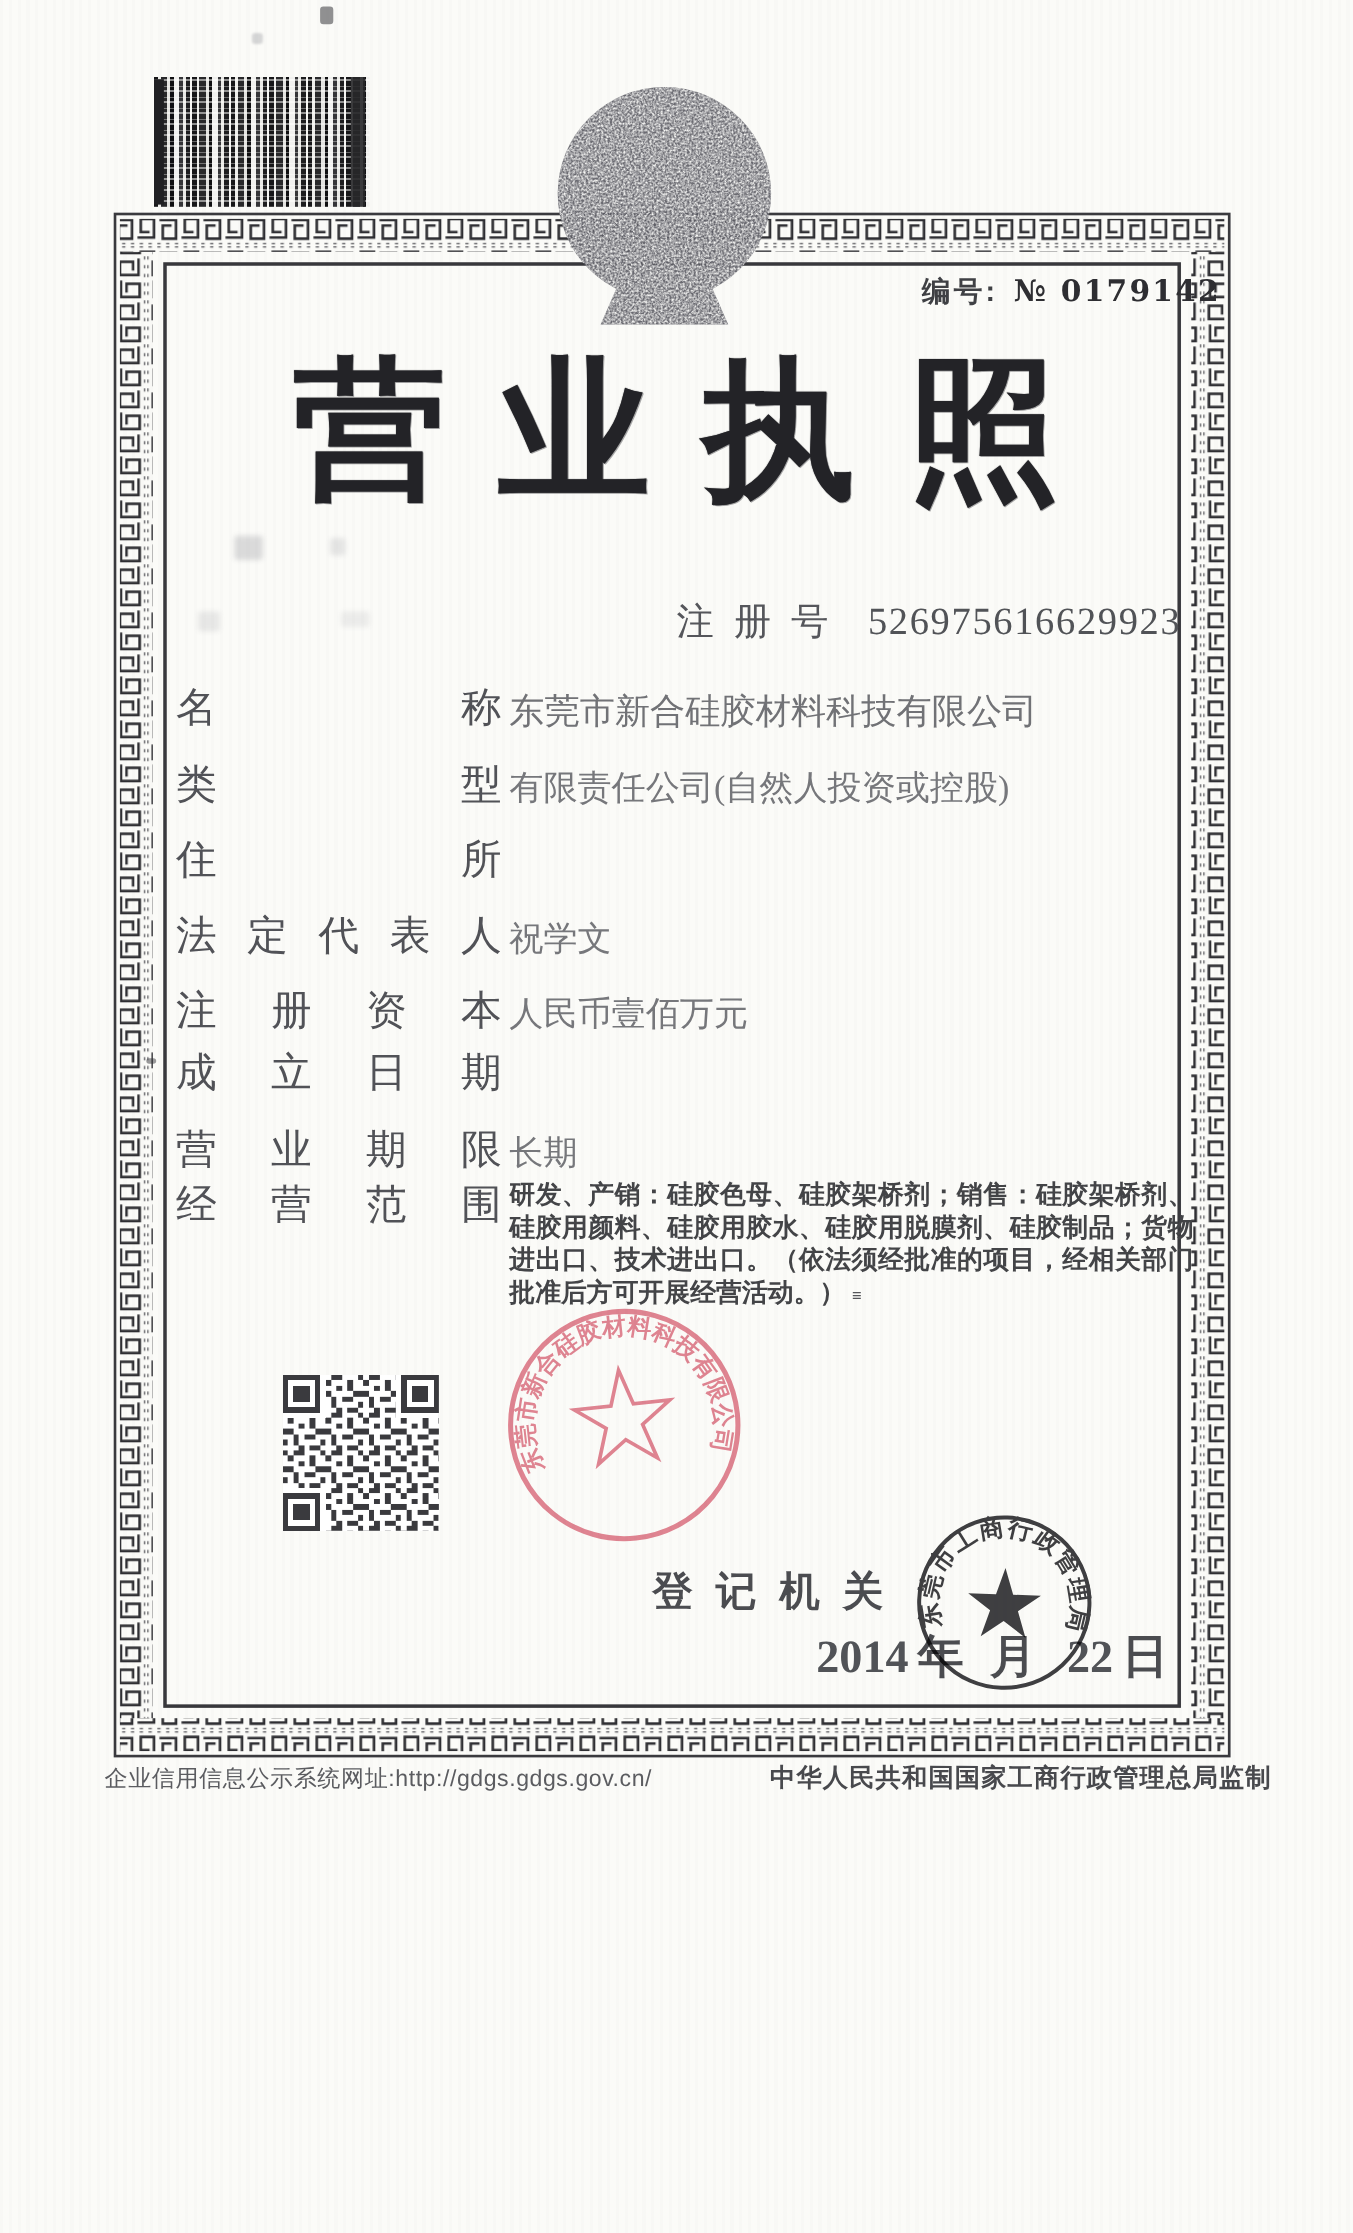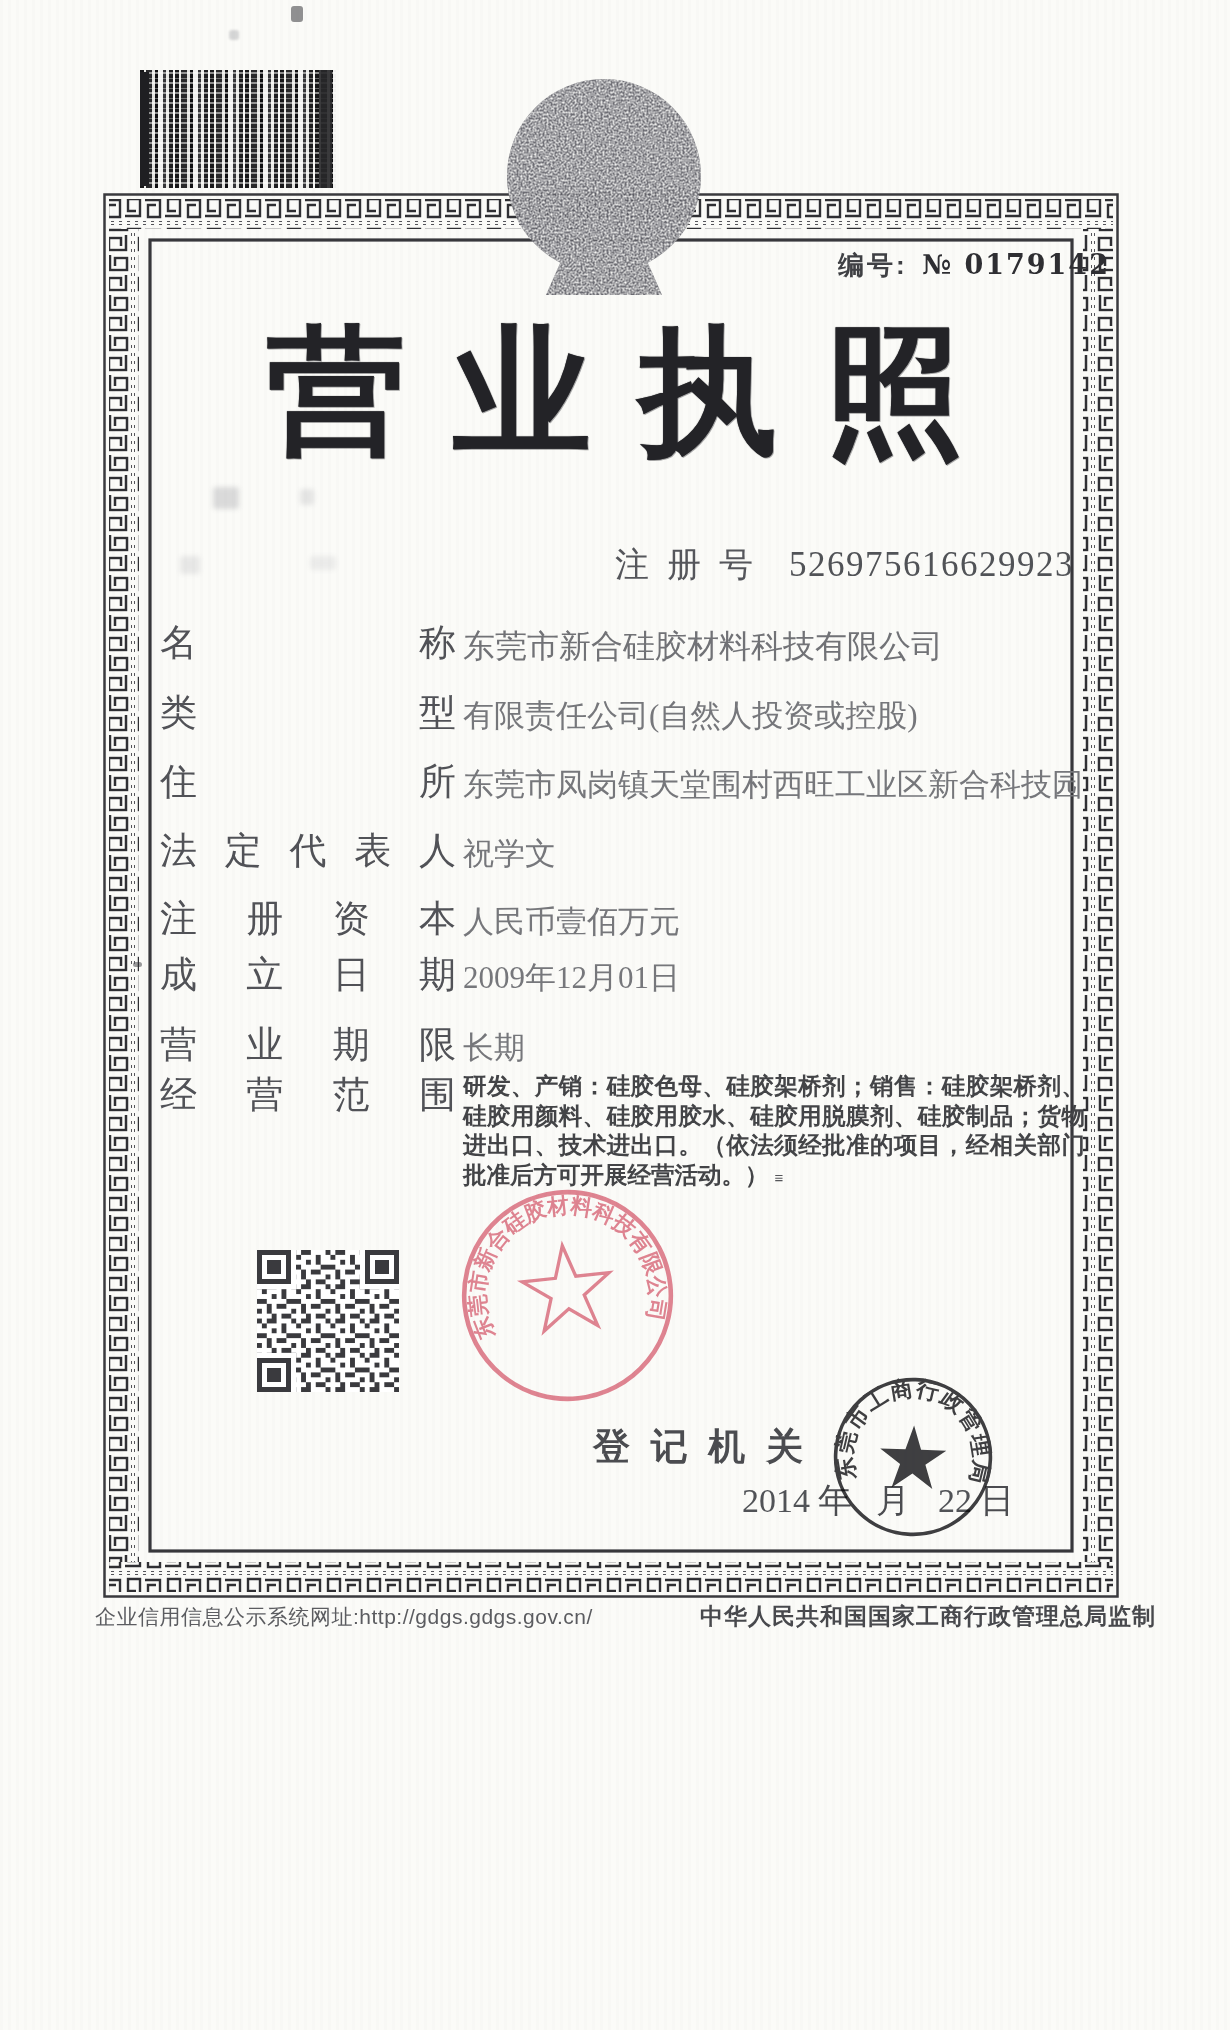--- a/index.html
+++ b/index.html
@@ -36,21 +36,21 @@
   .frow .lbl{position:absolute;left:0;top:0;width:296px;font-size:37px;font-weight:500;color:#515257;}
   .frow .val{position:absolute;left:303px;top:7px;width:640px;white-space:nowrap;
              font-family:"Liberation Serif","DejaVu Serif",serif;font-size:31px;color:#76777b;}
   .f0{top:618px;} .f1{top:688px;} .f2{top:757px;} .f3{top:826px;}
   .f4{top:894px;} .f5{top:950px;} .f6{top:1020px;} .f7{top:1070px;height:120px;}
   .f7 .val{top:2px;width:622px;white-space:normal;font-family:"Liberation Sans","DejaVu Sans",sans-serif;
            font-size:23.5px;line-height:29.5px;font-weight:600;color:#434447;text-align:justify;}
   .scope-mark{font-size:15px;color:#55565a;margin-left:6px;letter-spacing:-2px;font-weight:700;}
   
   .issuer{position:absolute;left:593px;top:1422px;width:210px;font-size:37px;font-weight:600;color:#4b4c50;}
-  .dateline{position:absolute;left:742px;top:1478px;display:flex;align-items:baseline;color:#4b4c50;font-size:34px;font-weight:400;}
+  .dateline{position:absolute;left:742px;top:1478px;display:flex;align-items:baseline;color:#4b4c50;font-size:42px;font-weight:700;}
   .dateline .n{font-family:"Liberation Serif","DejaVu Serif",serif;color:#515357;}
   .dateline .sp24{width:24px;} .dateline .sp28{width:28px;} .dateline .sp8{width:8px;}
   
   .qr{position:absolute;left:257px;top:1250px;}
   .seal-red{position:absolute;left:455px;top:1183px;mix-blend-mode:multiply;opacity:.82;transform:rotate(-6deg);}
   .seal-black{position:absolute;left:828px;top:1372px;mix-blend-mode:multiply;opacity:.9;transform:rotate(2deg);}
   
   .footer-left{position:absolute;left:95px;top:1603px;font-size:21px;color:#5b5c60;font-weight:500;letter-spacing:.5px;}
   .footer-right{position:absolute;left:700px;top:1601px;font-size:23px;color:#48494d;font-weight:600;letter-spacing:1px;}
   
@@ -150,21 +150,20 @@
         <span>类</span>
         <span>型</span>
       </span>
     <span class="val">有限责任公司(自然人投资或控股)</span>
   </div>
   <div class="frow f2">
     <span class="lbl spread">
         <span>住</span>
         <span>所</span>
       </span>
-    <span class="val">东莞市凤岗镇天堂围村西旺工业区新合科技园</span>
   </div>
   <div class="frow f3">
     <span class="lbl spread">
         <span>法</span>
         <span>定</span>
         <span>代</span>
         <span>表</span>
         <span>人</span>
       </span>
     <span class="val">祝学文</span>
@@ -178,21 +177,20 @@
       </span>
     <span class="val">人民币壹佰万元</span>
   </div>
   <div class="frow f5">
     <span class="lbl spread">
         <span>成</span>
         <span>立</span>
         <span>日</span>
         <span>期</span>
       </span>
-    <span class="val">2009年12月01日</span>
   </div>
   <div class="frow f6">
     <span class="lbl spread">
         <span>营</span>
         <span>业</span>
         <span>期</span>
         <span>限</span>
       </span>
     <span class="val">长期</span>
   </div>

